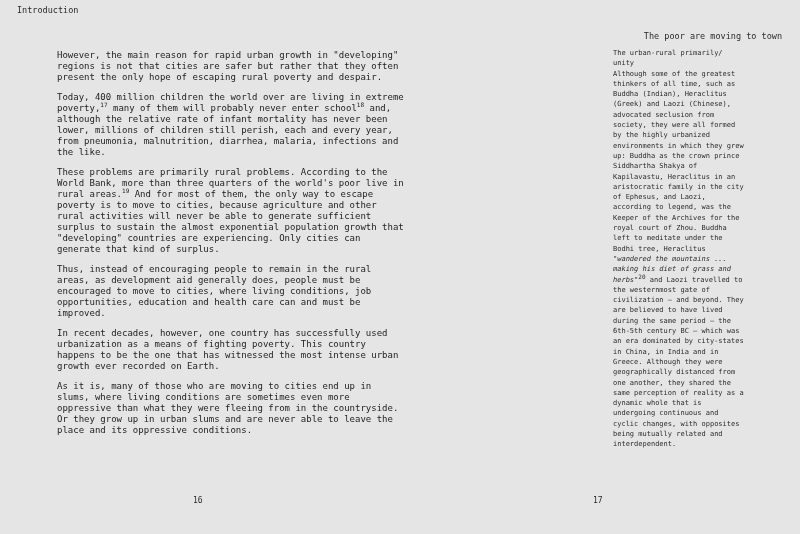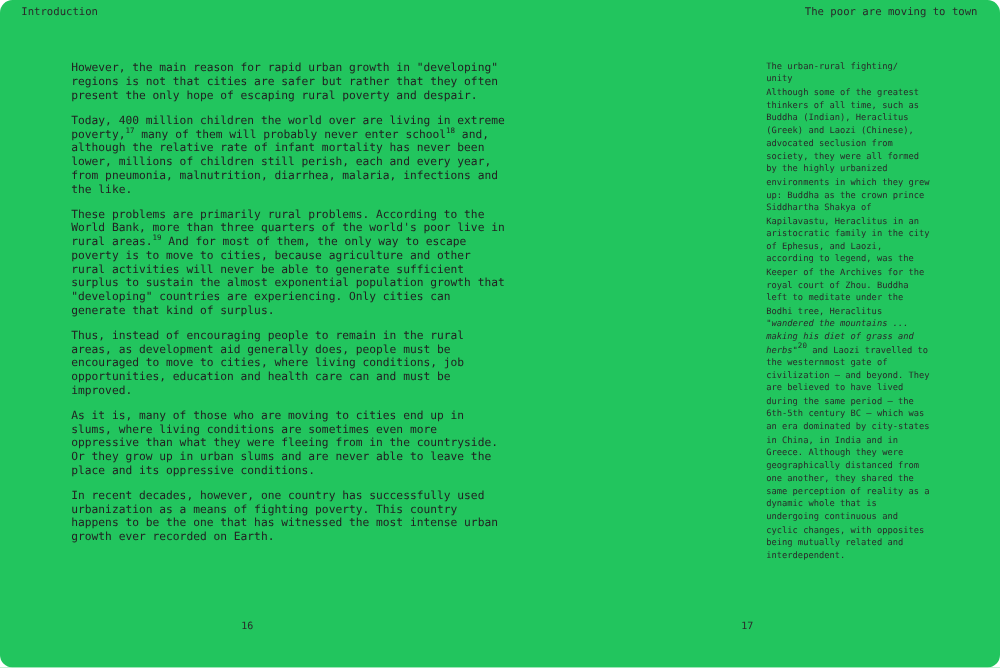--- a/index.html
+++ b/index.html
@@ -4,35 +4,34 @@
 <style>
   html, body {
     margin: 0;
     padding: 0;
     background: #ffffff;
   }
   .spread {
     position: relative;
     width: 800px;
     height: 534px;
-    background: #22c55e;
+    background: #e5e5e5;
     font-family: "DejaVu Sans Mono", "Liberation Mono", monospace;
     color: #222222;
     overflow: hidden;
-    border-radius: 10px;
   }
   .running-head {
     position: absolute;
     top: 5px;
     font-size: 8.5px;
     line-height: 10px;
     color: #2a2a2a;
   }
   .head-left { left: 17px; }
-  .head-right { right: 18px; }
+  .head-right { right: 18px; margin-top: 26px; }
 
   .body-col {
     position: absolute;
     left: 57px;
     top: 50px;
     width: 352px;
     font-size: 9px;
     line-height: 11px;
     text-align: left;
   }
@@ -86,27 +85,27 @@
     <p>However, the main reason for rapid urban growth in "developing" regions is not that cities are safer but rather that they often present the only hope of escaping rural poverty and despair.</p>
 
 
     <p><span>Today, 400 million children the world over are living in extreme poverty,</span><sup class="fn">17</sup><span> many of them will probably never enter school</span><sup class="fn">18</sup><span> and, although the relative rate of infant mortality has never been lower, millions of children still perish, each and every year, from pneumonia, malnutrition, diarrhea, malaria, infections and the like.</span></p>
 
     <p><span>These problems are primarily rural problems. According to the World Bank, more than three quarters of the world's poor live in rural areas.</span><sup class="fn">19</sup><span> And for most of them, the only way to escape poverty is to move to cities, because agriculture and other rural activities will never be able to generate sufficient surplus to sustain the almost exponential population growth that "developing" countries are experiencing. Only cities can generate that kind of surplus.</span></p>
 
     <p>Thus, instead of encouraging people to remain in the rural areas, as development aid generally does, people must be encouraged to move to cities, where living conditions, job opportunities, education and health care can and must be improved.</p>
 
 
+    <p>In recent decades, however, one country has successfully used urbanization as a means of fighting poverty. This country happens to be the one that has witnessed the most intense urban growth ever recorded on Earth.</p>
+
     <p>As it is, many of those who are moving to cities end up in slums, where living conditions are sometimes even more oppressive than what they were fleeing from in the countryside. Or they grow up in urban slums and are never able to leave the place and its oppressive conditions.</p>
-
-    <p>In recent decades, however, one country has successfully used urbanization as a means of fighting poverty. This country happens to be the one that has witnessed the most intense urban growth ever recorded on Earth.</p>
   </div>
 
   <div class="sidenote">
-    <div class="sidenote-title">The urban-rural fighting/
+    <div class="sidenote-title">The urban-rural primarily/
 unity</div>
     <div class="sidenote-body"><span>Although some of the greatest thinkers of all time, such as Buddha (Indian), Heraclitus (Greek) and Laozi (Chinese), advocated seclusion from society, they were all formed by the highly urbanized environments in which they grew up: Buddha as the crown prince Siddhartha Shakya of Kapilavastu, Heraclitus in an aristocratic family in the city of Ephesus, and Laozi, according to legend, was the Keeper of the Archives for the royal court of Zhou. Buddha left to meditate under the Bodhi tree, Heraclitus </span><span class="em">"wandered the mountains ... making his diet of grass and herbs"</span><sup class="fn">20</sup><span> and Laozi travelled to the westernmost gate of civilization – and beyond. They are believed to have lived during the same period – the 6th-5th century BC – which was an era dominated by city-states in China, in India and in Greece. Although they were geographically distanced from one another, they shared the same perception of reality as a dynamic whole that is undergoing continuous and cyclic changes, with opposites being mutually related and interdependent.</span></div>
   </div>
 
   <div class="pagenum pn-left">16</div>
 
   <div class="pagenum pn-right">17</div>
 
 </div>
 

